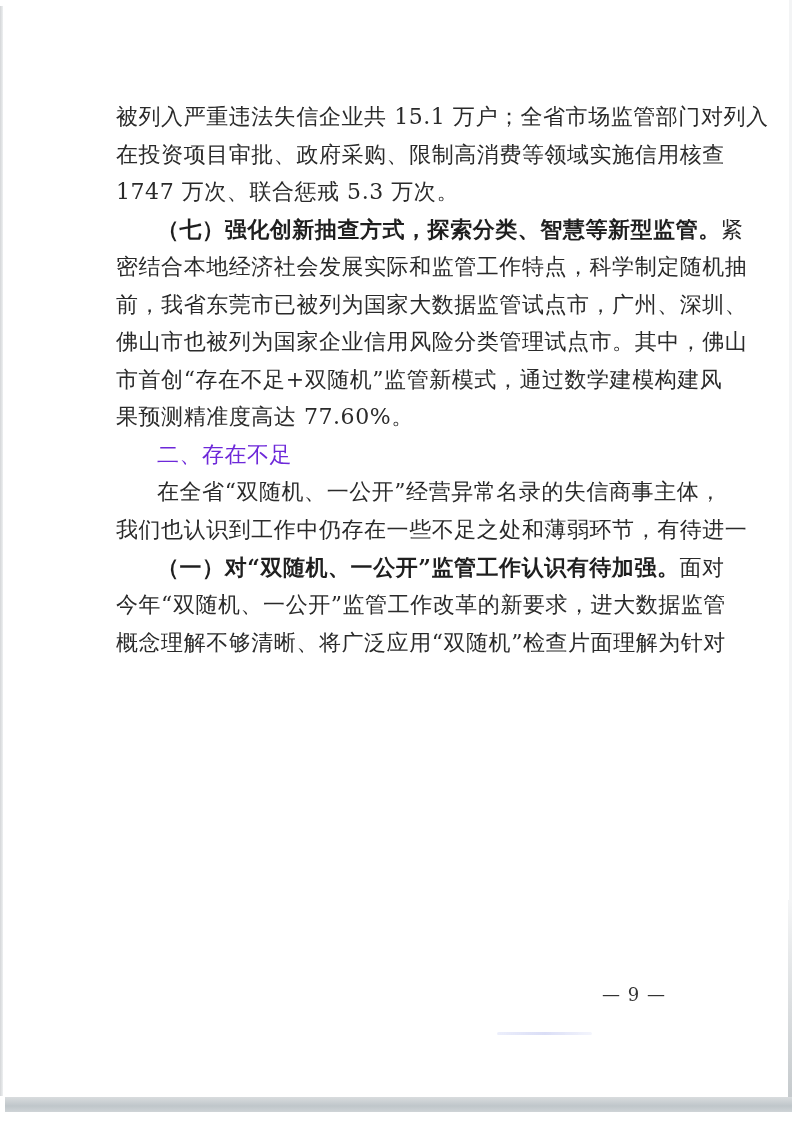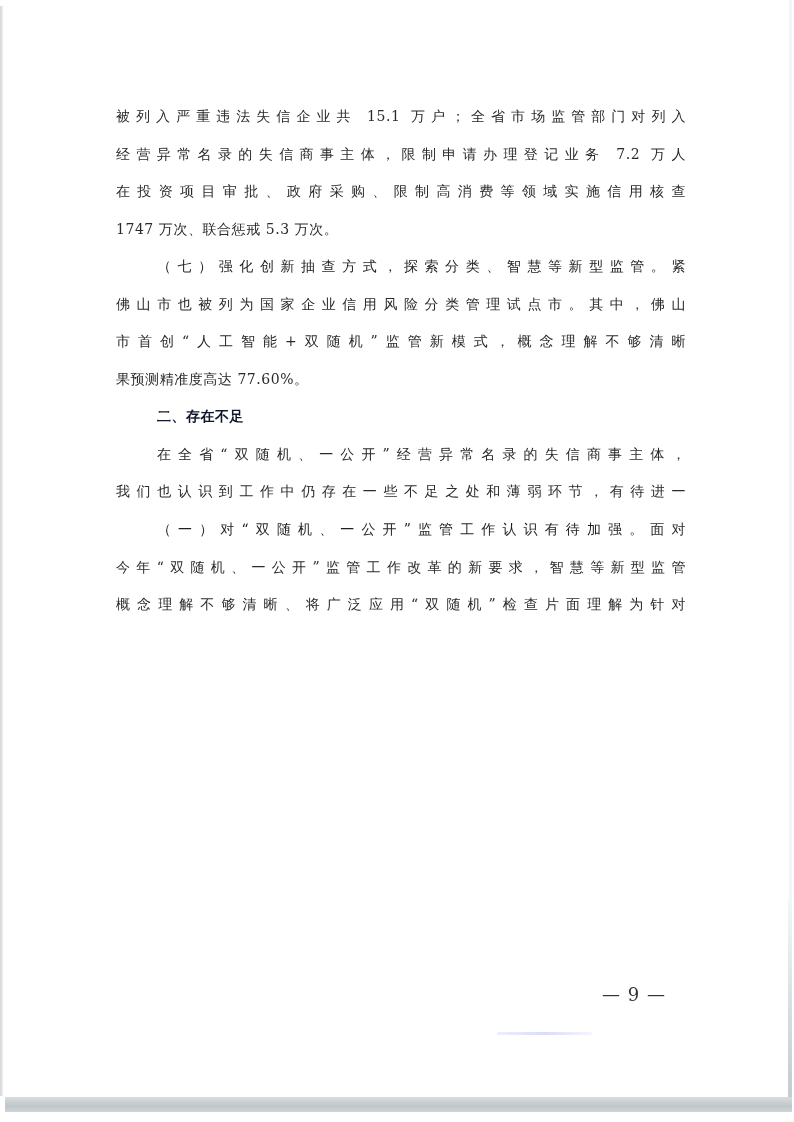--- a/index.html
+++ b/index.html
@@ -56,37 +56,37 @@
   }
   .text-block {
     position: absolute;
     left: 116px;
     top: 98px;
     width: 570px;
   }
   .line {
     height: 37.55px;
     line-height: 37.55px;
-    font-size: 14px;
+    font-size: 22px;
     white-space: nowrap;
     letter-spacing: 0.55px;
   }
   .line.justify {
     text-align: justify;
     text-align-last: justify;
   }
   .indent { padding-left: 41px; }
   .bold {
-    font-weight: normal;
+    font-weight: bold;
     color: #1f1f1f;
   }
   .heading {
     font-family: "DejaVu Sans", "Liberation Sans", sans-serif;
-    font-weight: bold;
-    color: #0f172a;
+    font-weight: normal;
+    color: #6d28d9;
     letter-spacing: 0.5px;
   }
   .page-number {
     position: absolute;
     left: 598px;
     top: 984px;
     width: 72px;
     text-align: center;
     font-size: 18px;
     color: #333;
@@ -99,40 +99,41 @@
 
 <div class="page">
   <div class="edge-left"></div>
   <div class="edge-right-top"></div>
   <div class="edge-right"></div>
   <div class="edge-bottom"></div>
 
   <div class="text-block" id="text-block">
       <div>
         <div class="line justify"><span>被列入严重违法失信企业共 15.1 万户；全省市场监管部门对列入</span></div>
-        <div class="line justify"><span>经营异常名录的失信商事主体，限制申请办理登记业务 7.2 万人</span></div>
         <div class="line justify"><span>在投资项目审批、政府采购、限制高消费等领域实施信用核查</span></div>
         <div class="line"><span>1747 万次、联合惩戒 5.3 万次。</span></div>
       </div>
       <div>
         <div class="line justify indent"><span class="bold">（七）强化创新抽查方式，探索分类、智慧等新型监管。</span><span>紧</span></div>
+        <div class="line justify"><span>密结合本地经济社会发展实际和监管工作特点，科学制定随机抽</span></div>
+        <div class="line justify"><span>前，我省东莞市已被列为国家大数据监管试点市，广州、深圳、</span></div>
         <div class="line justify"><span>佛山市也被列为国家企业信用风险分类管理试点市。其中，佛山</span></div>
-        <div class="line justify"><span>市首创“人工智能+双随机”监管新模式，概念理解不够清晰</span></div>
+        <div class="line justify"><span>市首创“存在不足+双随机”监管新模式，通过数学建模构建风</span></div>
         <div class="line"><span>果预测精准度高达 77.60%。</span></div>
       </div>
       <div>
         <div class="line indent heading"><span>二、存在不足</span></div>
       </div>
       <div>
         <div class="line justify indent"><span>在全省“双随机、一公开”经营异常名录的失信商事主体，</span></div>
         <div class="line justify"><span>我们也认识到工作中仍存在一些不足之处和薄弱环节，有待进一</span></div>
       </div>
       <div>
         <div class="line justify indent"><span class="bold">（一）对“双随机、一公开”监管工作认识有待加强。</span><span>面对</span></div>
-        <div class="line justify"><span>今年“双随机、一公开”监管工作改革的新要求，智慧等新型监管</span></div>
+        <div class="line justify"><span>今年“双随机、一公开”监管工作改革的新要求，进大数据监管</span></div>
         <div class="line justify"><span>概念理解不够清晰、将广泛应用“双随机”检查片面理解为针对</span></div>
       </div>
     </div>
 
   <div class="scan-artifact"></div>
 
   <div class="page-number">— 9 —</div>
 </div>
 
 </body></html>

